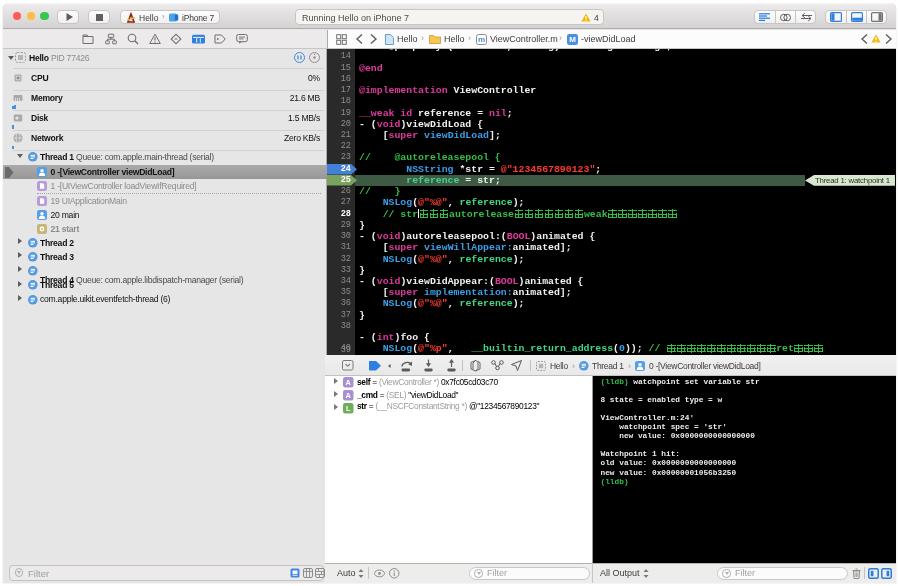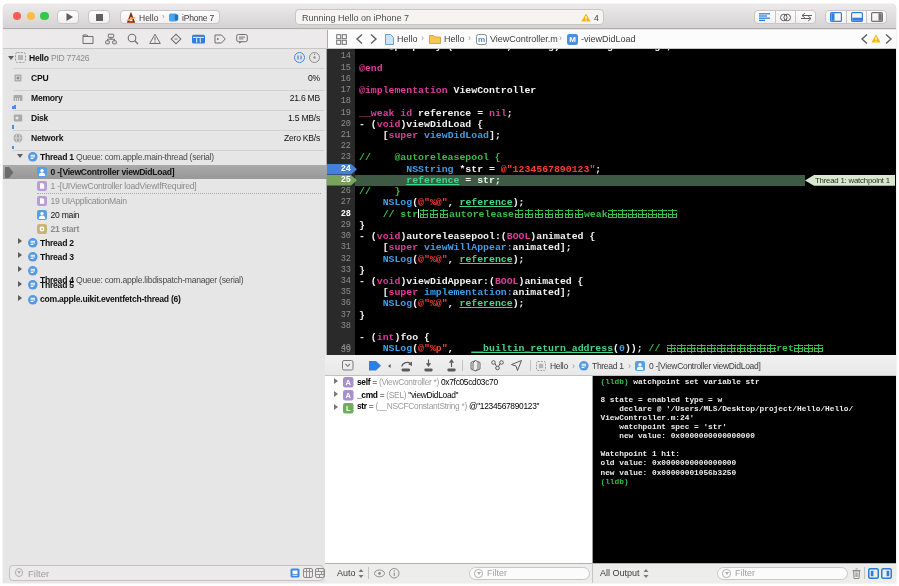--- a/index.html
+++ b/index.html
@@ -17,21 +17,21 @@
 #sidebar { position:absolute; left:3px; top:48.5px; width:324px; height:534.5px; background:#e7e6e6; border-right:1px solid #ababab; }
 .sbt { position:absolute; font-size:8.6px; letter-spacing:-0.25px; color:#111; white-space:nowrap; }
 .sg { color:#8b8b8b; }
 .sep { position:absolute; left:13px; width:311px; height:1px; background:#d2d0d0; }
 #editor { position:absolute; left:327px; top:48.5px; width:569px; height:306.5px; background:#000; overflow:hidden; }
 #gutter { position:absolute; left:0; top:0; width:28px; height:100%; background:#2a2a2a; }
 .cl { position:absolute; left:32px; height:11.23px; line-height:11.23px; font-family:"Liberation Mono",monospace; font-size:9.85px; font-weight:bold; white-space:pre; z-index:3; }
 .gl { position:absolute; left:0; width:24px; height:11.23px; line-height:11.23px; font-family:"Liberation Mono",monospace; font-size:8.6px; text-align:right; z-index:4; }
 .ng { color:#8c8c8c; } .nw { color:#fff; font-weight:bold; }
 .k { color:#e0399e; } .w { color:#f2f2f2; } .b { color:#3ba0e8; } .r { color:#ff3b30; }
-.c { color:#37bd46; } .g { color:#42d689;text-decoration:underline; }
+.c { color:#37bd46; } .g { color:#42d689; }
 .cj { display:inline-block; width:8.8px; height:8.8px; margin:0 0.6px -1.5px 0.6px;
   background:
    linear-gradient(#37bd46 0 0) 50% 0/1.4px 100% no-repeat,
    linear-gradient(#37bd46 0 0) 0 1px/100% 1.4px no-repeat,
    linear-gradient(#37bd46 0 0) 0 4.2px/100% 1.3px no-repeat,
    linear-gradient(#37bd46 0 0) 0 7.4px/100% 1.4px no-repeat,
    linear-gradient(#37bd46 0 0) 0 100%/1.3px 60% no-repeat,
    linear-gradient(#37bd46 0 0) 100% 100%/1.3px 60% no-repeat; }
 .cur { display:inline-block; width:1px; height:9px; background:#fff; margin-bottom:-1.5px; }
 #dbgbar { position:absolute; left:325px; top:355px; width:571px; height:20.5px; background:linear-gradient(#f2f1f1,#e9e8e8); border-bottom:1px solid #c2c0c0; }
@@ -340,21 +340,21 @@
 <div class="sbt" style="left:40px;top:280.2px;font-weight:bold;">Thread 5</div>
 <div class="tri" style="left:18px;top:294.79999999999995px;border-top:3.3px solid transparent;border-bottom:3.3px solid transparent;border-left:4.6px solid #5d5d5d;"></div>
 <svg style="left:27.5px;top:294.59999999999997px" width="9.6" height="9.6">
     <circle cx="4.8" cy="4.8" r="4.8" fill="#5599e0"></circle>
     <g stroke="#fff" stroke-width="1">
       <path d="M2.6 3.3 H7"></path>
       <path d="M2.6 4.9 H7"></path>
       <path d="M2.6 6.5 H5.4"></path>
     </g>
   </svg>
-<div class="sbt" style="left:40px;top:294.4px;font-weight:bold;">com.apple.uikit.eventfetch-thread (6)</div>
+<div class="sbt" style="left:40px;top:294.4px;font-weight:normal;">com.apple.uikit.eventfetch-thread (6)</div>
 <div class="abs" style="left:9px;top:564.5px;width:315px;height:16.5px;border:1px solid #c3c1c1;border-radius:4px;background:#eceaea;"></div>
 <div class="fico" style="left:14.5px;top:568px;"></div>
 <div class="abs" style="left:28px;top:568px;font-size:9.5px;color:#9e9e9e;">Filter</div>
 <svg style="left:290px;top:568px" width="10" height="10">
     <rect x="0.5" y="0.5" width="9" height="9" rx="1.5" fill="#3f87e0"></rect>
     <rect x="2.5" y="2.5" width="5" height="3.4" fill="#fff"></rect>
     <rect x="2.5" y="6.8" width="5" height="0.9" fill="#fff"></rect>
   </svg>
 <svg style="left:303px;top:568px" width="10" height="10">
     <rect x="0.5" y="0.5" width="9" height="9" rx="1.5" fill="none" stroke="#8b8b8b"></rect>
@@ -510,21 +510,20 @@
 <div class="vrow" style="left:357px;top:389.8px;"><b>_cmd</b> = <span class="vt">(SEL)</span> "viewDidLoad"</div>
 <div class="tri" style="left:334px;top:403.8px;border-top:3.0px solid transparent;border-bottom:3.0px solid transparent;border-left:4.2px solid #777;"></div>
 <svg style="left:343px;top:402.7px" width="10.5" height="10.5">
     <rect width="10.5" height="10.5" rx="2.2" fill="#6fae58"></rect>
     <text x="5.25" y="8" font-size="7.5" font-family="Liberation Sans" font-weight="bold" fill="#fff" text-anchor="middle">L</text>
   </svg>
 <div class="vrow" style="left:357px;top:401px;"><b>str</b> = <span class="vt">(__NSCFConstantString *)</span> @"1234567890123"</div>
 <div id="console">
 <div class="con" style="top:2.80px"><span class="lg">(lldb) </span><b>watchpoint set variable str</b></div>
 <div class="con" style="top:20.84px">8 state = enabled type = w</div>
-<div class="con" style="top:29.86px">    declare @ '/Users/MLS/Desktop/project/Hello/Hello/</div>
 <div class="con" style="top:38.88px">ViewController.m:24'</div>
 <div class="con" style="top:47.90px">    watchpoint spec = 'str'</div>
 <div class="con" style="top:56.92px">    new value: 0x0000000000000000</div>
 <div class="con" style="top:65.94px"></div>
 <div class="con" style="top:74.96px">Watchpoint 1 hit:</div>
 <div class="con" style="top:83.98px">old value: 0x0000000000000000</div>
 <div class="con" style="top:93.00px">new value: 0x00000001056b3250</div>
 <div class="con" style="top:102.02px"><span class="lg">(lldb) </span></div>
 </div>
 <div class="abs" style="left:337px;top:568px;font-size:9px;color:#3c3c3c;">Auto</div>

